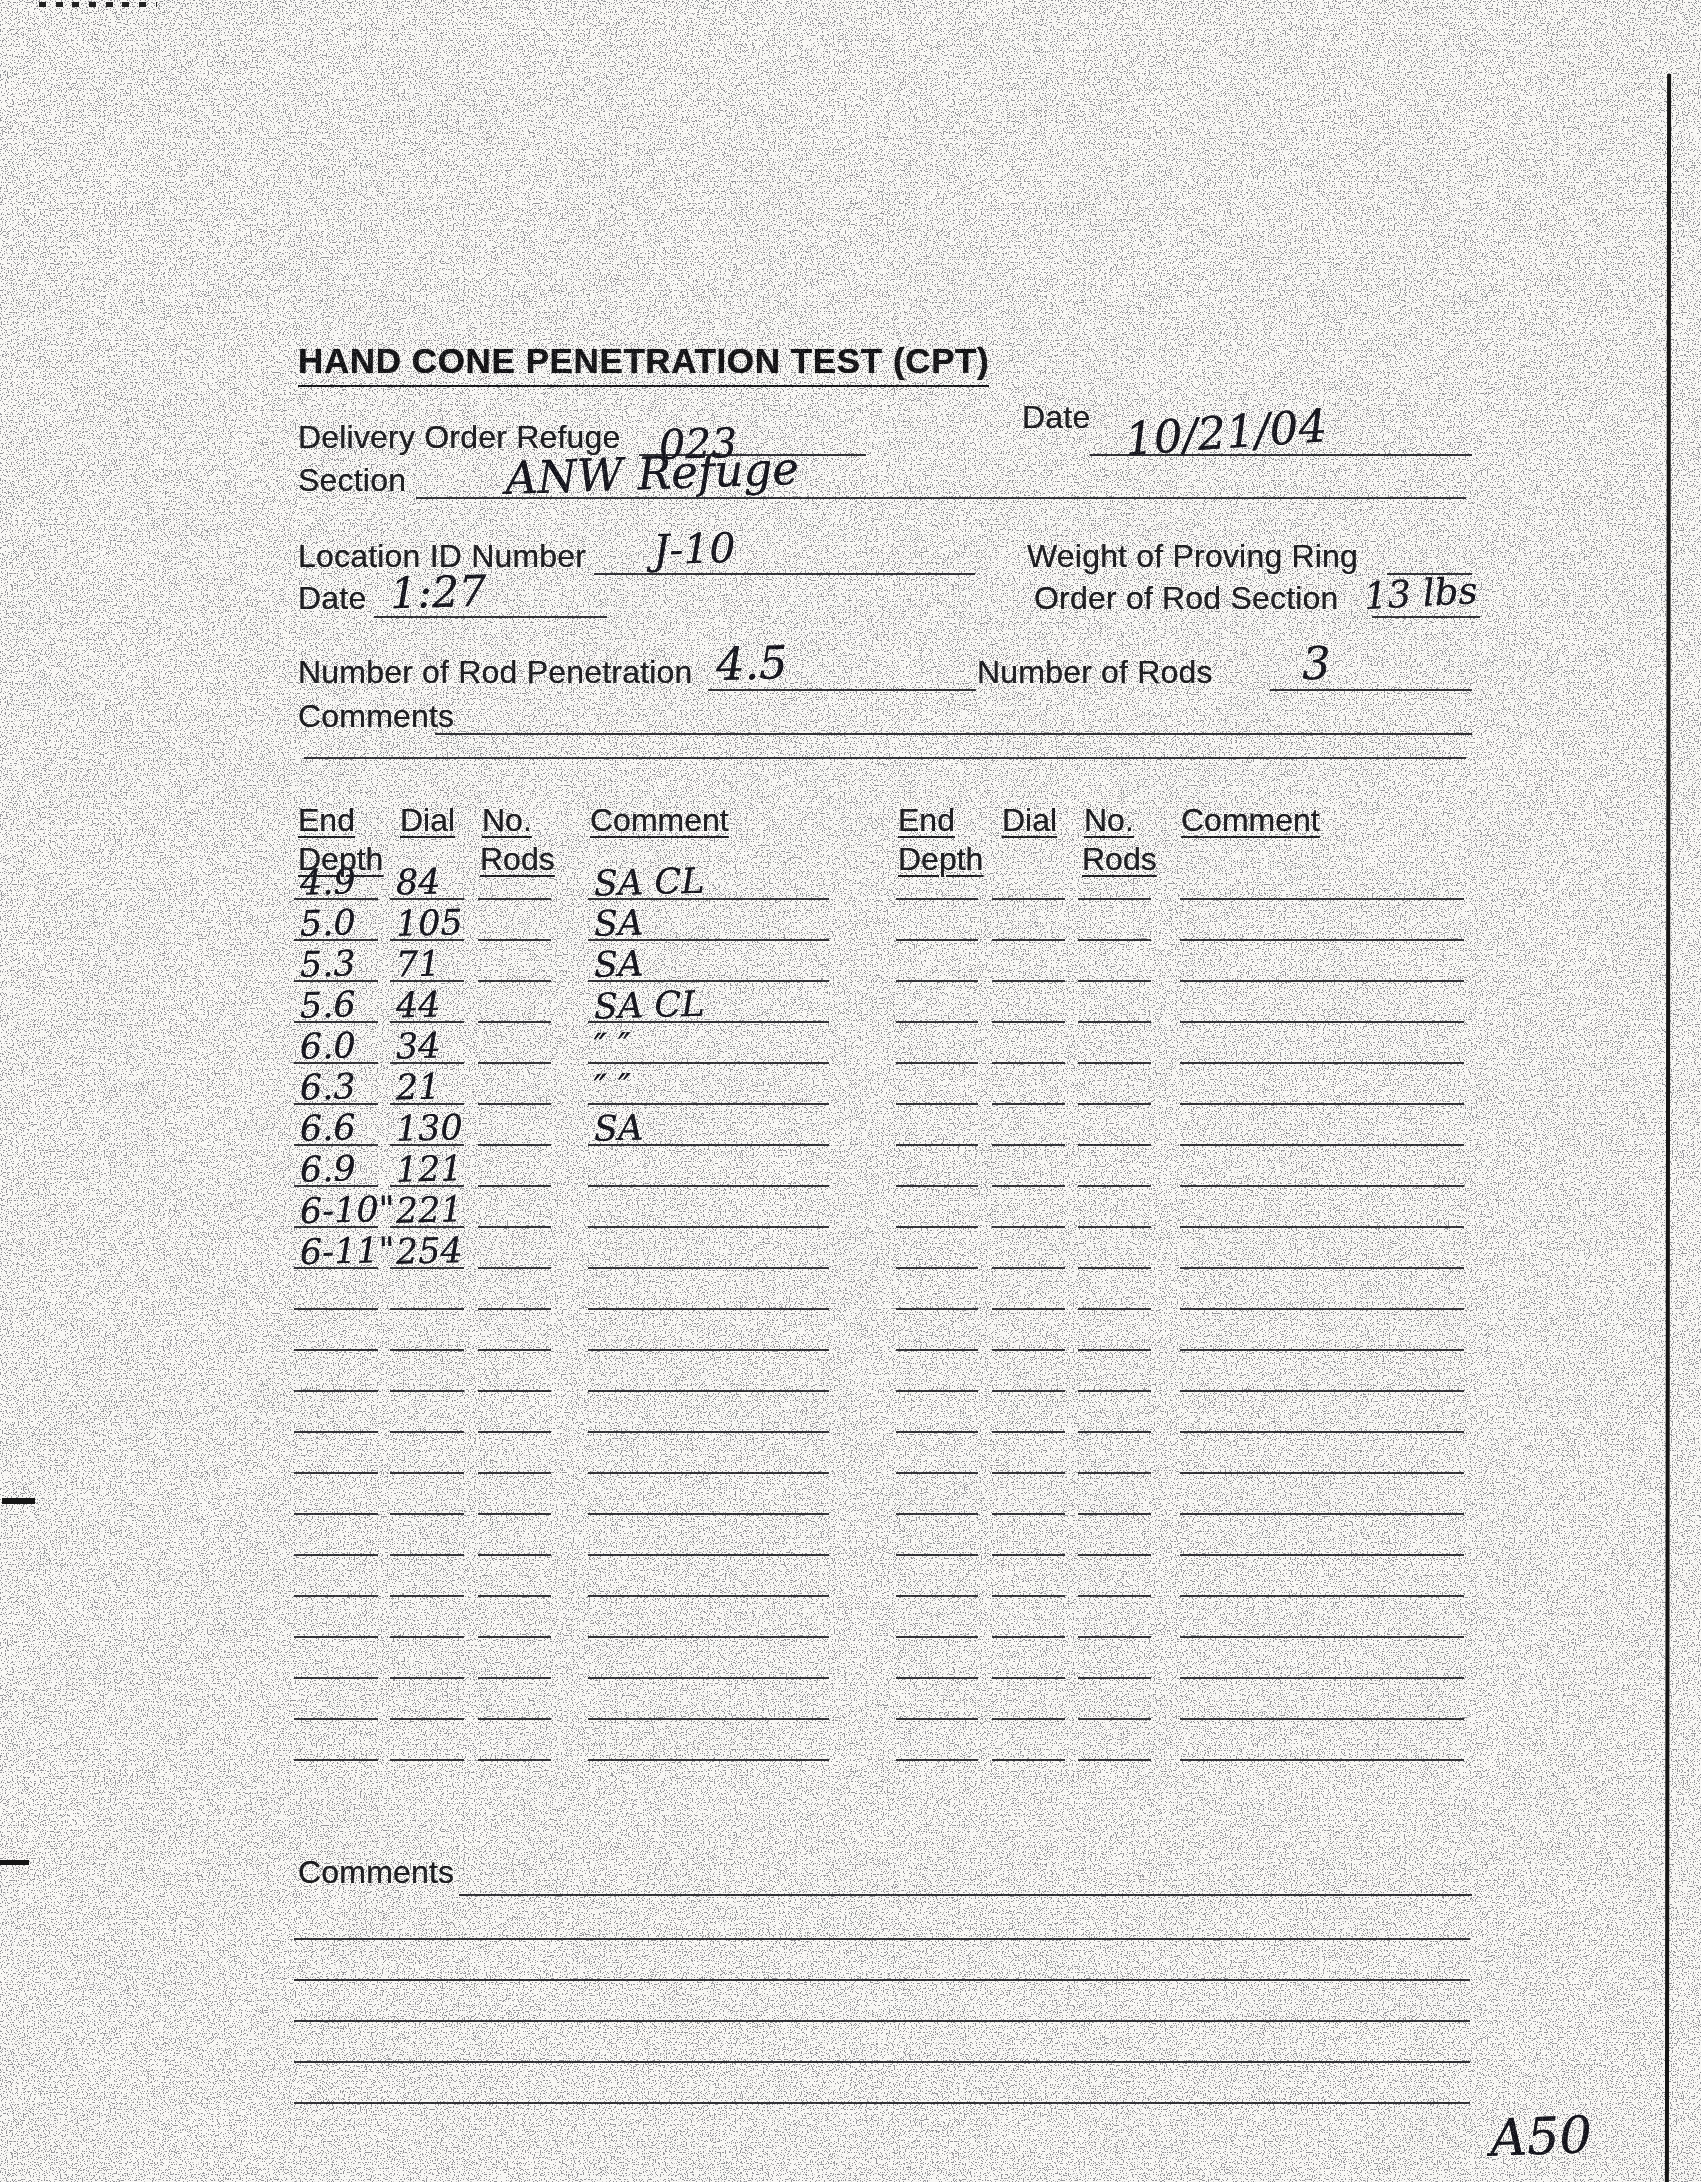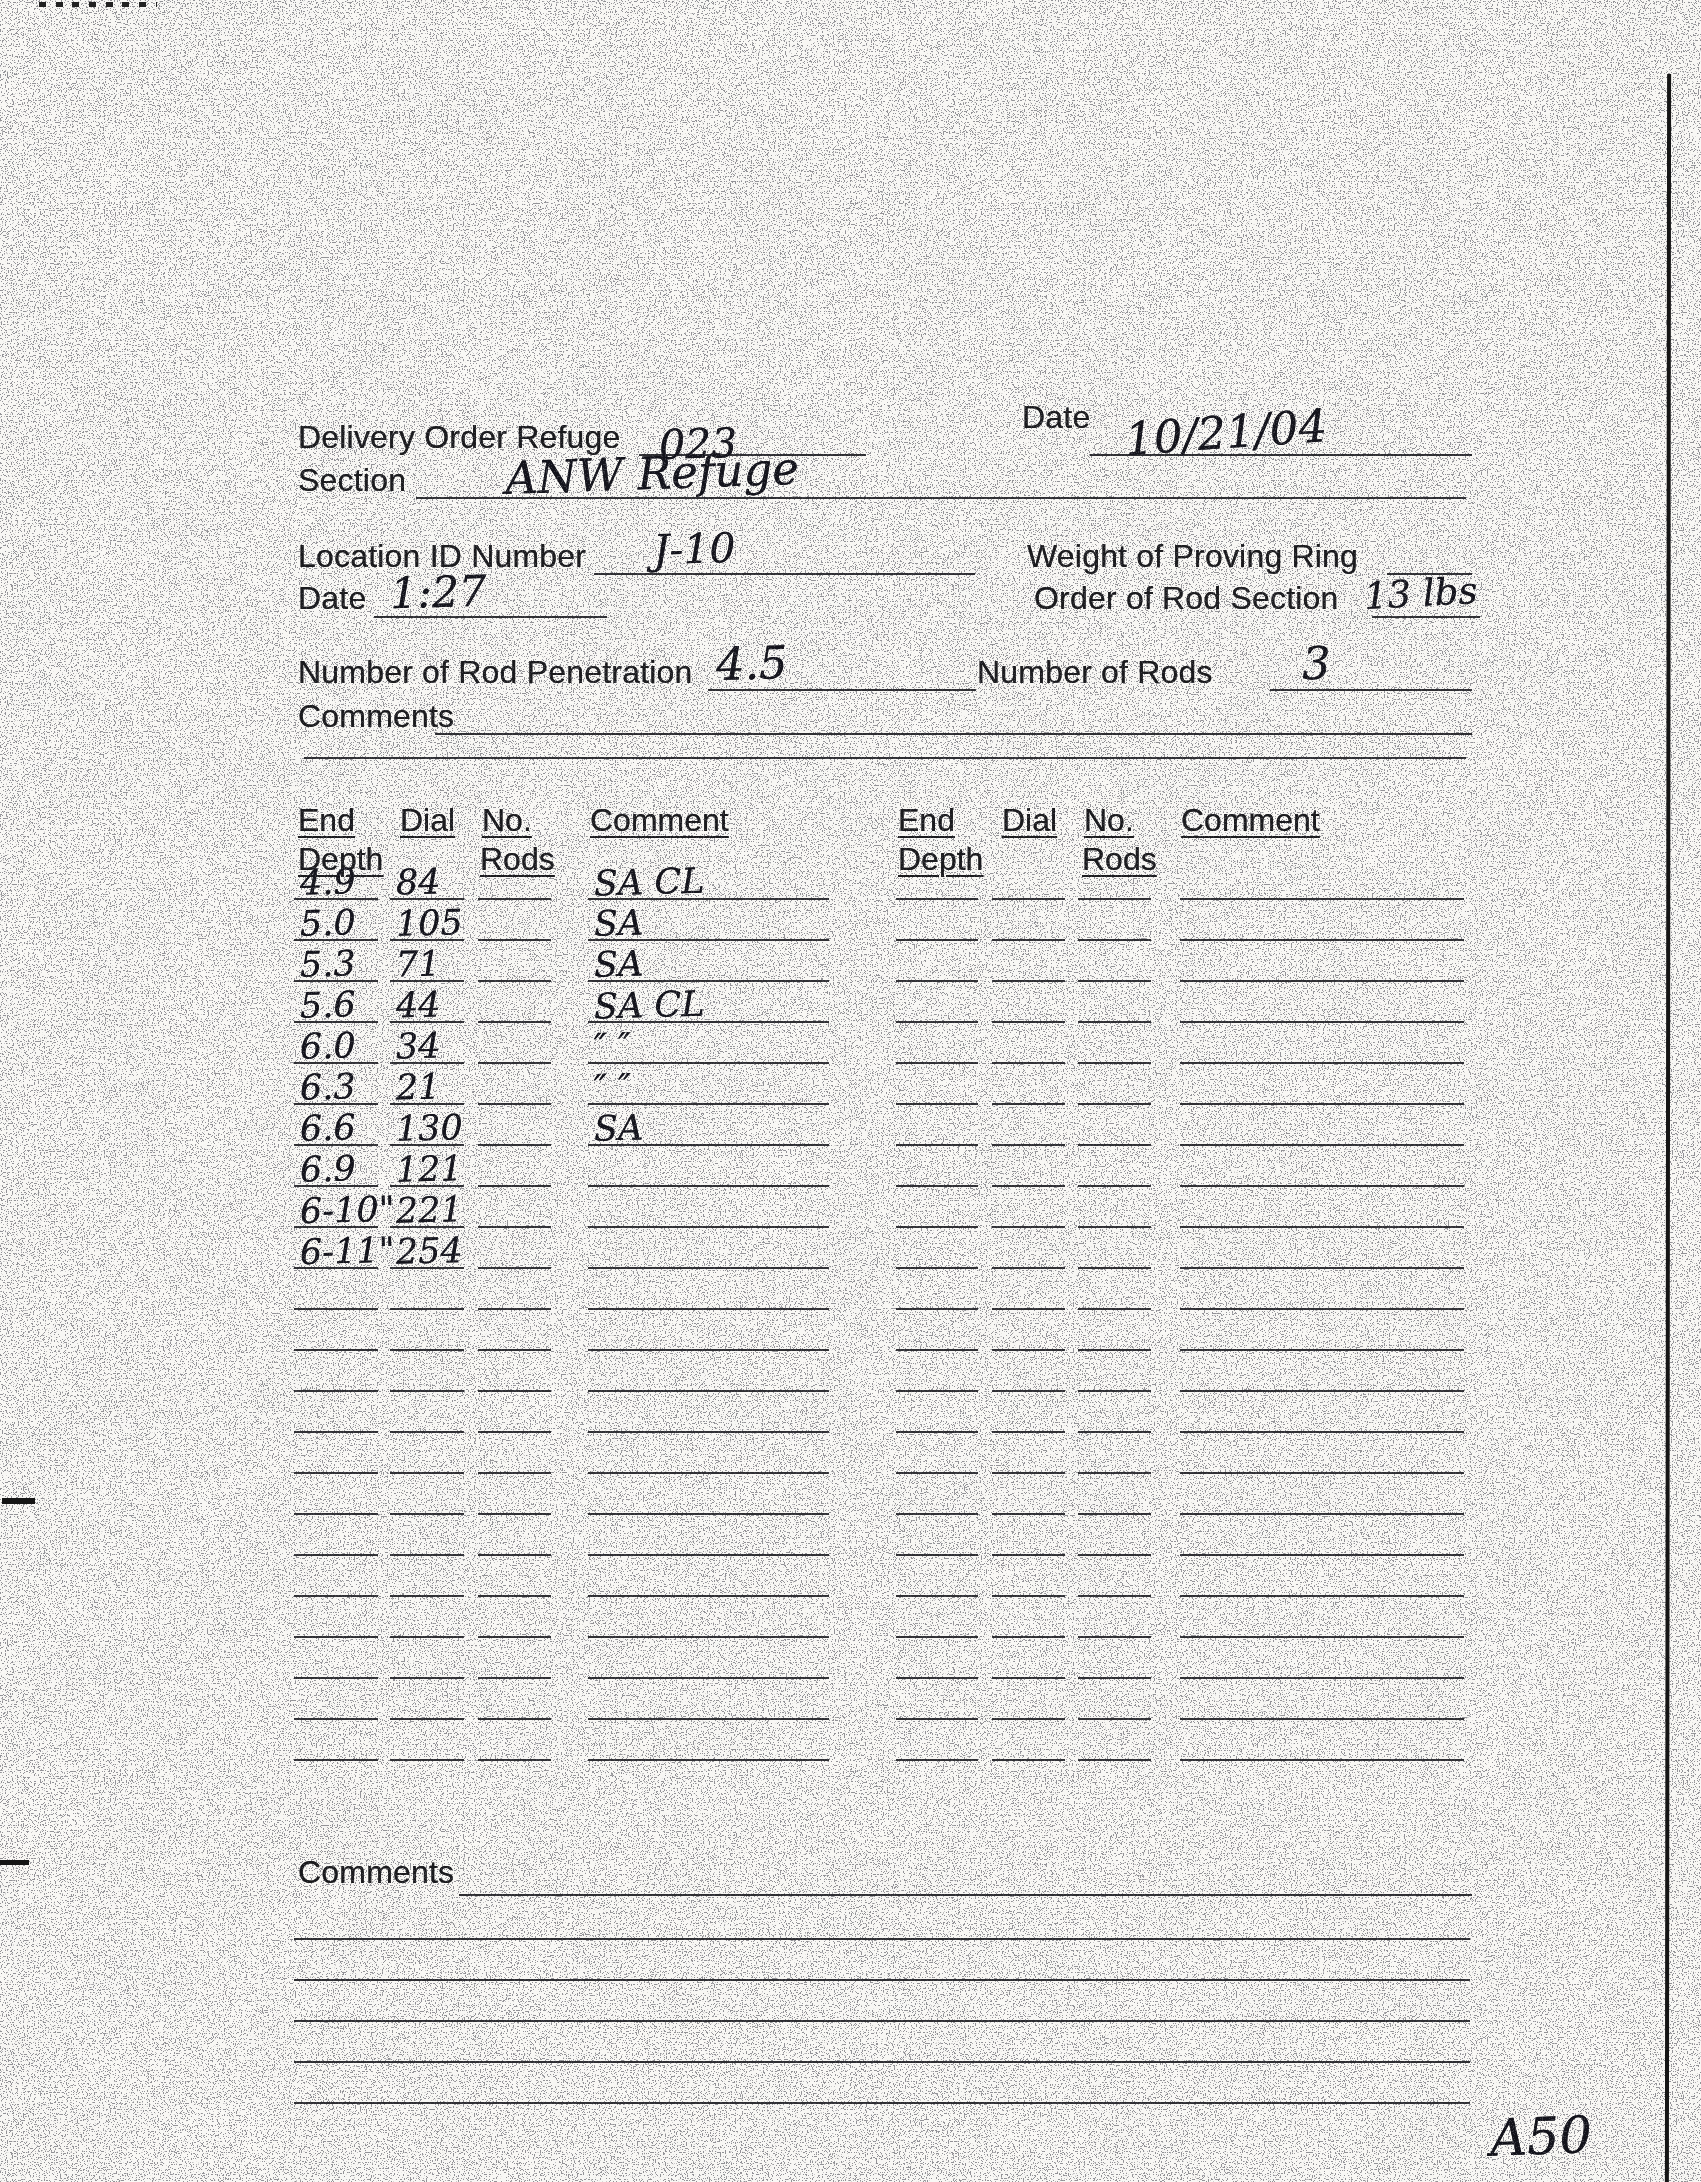--- a/index.html
+++ b/index.html
@@ -34,20 +34,21 @@
   .tcell{position:absolute;top:0;height:100%;border-bottom:2px solid #2c2c30}
   .cellhw{position:absolute;left:5.9px;bottom:-3.9px;font-size:35px}
   .artifact{position:absolute;background:#151515;z-index:45}
   .noise{position:absolute;left:0;top:0;z-index:40;pointer-events:none}
 </style>
 </head>
 <body>
 
 <div class="page">
 
+  <div class="title" style="left:298px;top:341px">HAND CONE PENETRATION TEST  (CPT)</div>
 
   <span class="lbl" style="left:298px;top:419px">Delivery Order Refuge</span>
   <div class="rule" style="left:639px;top:454px;width:227px"></div>
   <span class="hw" style="left:659px;top:420px;font-size:41px">023</span>
 
   <span class="lbl" style="left:1022px;top:399px">Date</span>
   <div class="rule" style="left:1090px;top:454px;width:382px"></div>
   <span class="hw" style="left:1125px;top:406px;font-size:45px;transform:rotate(-4deg)">10/21/04</span>
 
   <span class="lbl" style="left:298px;top:462px">Section</span>

